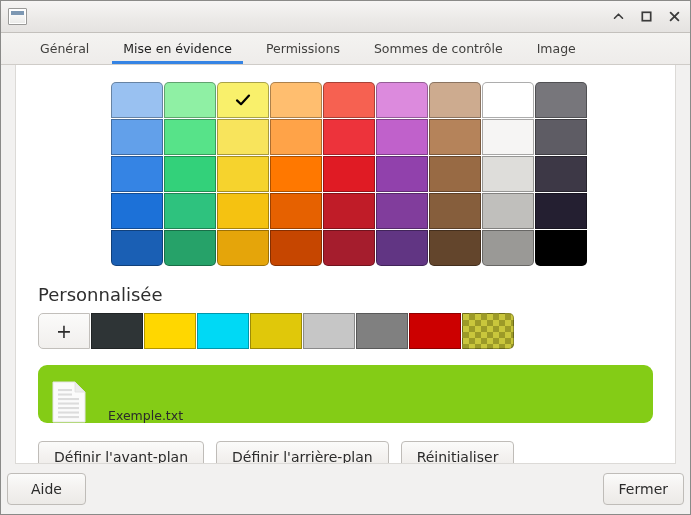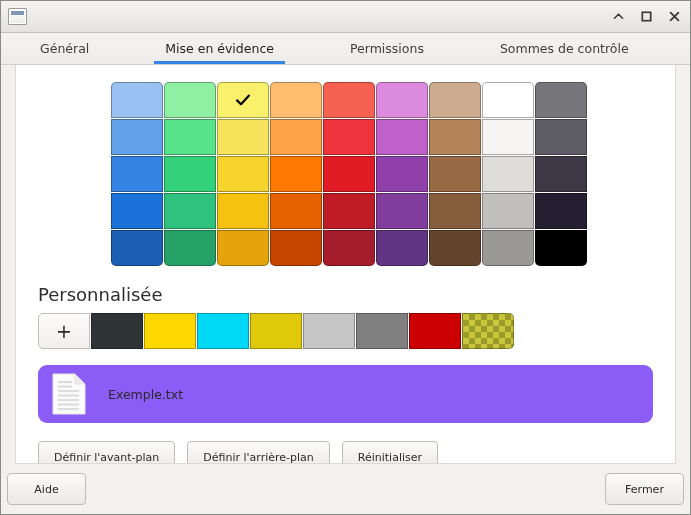--- a/index.html
+++ b/index.html
@@ -57,21 +57,20 @@
     color: #3b3b3b;
   }
   .wbtn svg { display: block; }
   
   .tabbar {
     flex: 0 0 32px; height: 32px;
     background: linear-gradient(to bottom, #f4f3f1 0%, #eeecea 100%);
     border-bottom: 1px solid #cfccc8;
     display: flex; align-items: flex-end;
     padding-left: 22px;
-    gap: 42px;
   }
   .tab {
     height: 31px;
     padding: 0 17px;
     display: flex; align-items: center;
     font-size: 12.5px; color: #41403e;
     position: relative;
     white-space: nowrap;
   }
   .tab.active { color: #1f1f1f; }
@@ -162,21 +161,21 @@
   .actions {
     display: flex; gap: 12px;
     margin: 18px 0 0 8px;
   }
   .btn {
     height: 32px;
     padding: 0 15px;
     border: 1px solid #bfbcb8;
     border-radius: 4px;
     background: linear-gradient(to bottom, #fbfbfa 0%, #f3f1ef 50%, #eceae7 100%);
-    font-size: 11px; color: #2b2b2b;
+    font-size: 14px; color: #2b2b2b;
     display: flex; align-items: center; justify-content: center;
     cursor: pointer; white-space: nowrap;
   }
   .btn.disabled {
     color: #a8a5a1;
     background: linear-gradient(to bottom, #faf9f8 0%, #f4f2f0 100%);
     border-color: #d6d3cf;
     cursor: default;
   }
   
@@ -286,21 +285,21 @@
           <div class="cswatch" style="background: rgb(46, 52, 54);"></div>
           <div class="cswatch" style="background: rgb(255, 215, 0);"></div>
           <div class="cswatch" style="background: rgb(0, 217, 245);"></div>
           <div class="cswatch" style="background: rgb(224, 200, 10);"></div>
           <div class="cswatch" style="background: rgb(198, 198, 198);"></div>
           <div class="cswatch" style="background: rgb(128, 128, 128);"></div>
           <div class="cswatch" style="background: rgb(204, 0, 0);"></div>
           <div class="cswatch checker last"></div>
         </div>
 
-      <div class="preview" id="preview" style="background: #8b5cf6;">
+      <div class="preview" id="preview" style="background: #84cc16; align-items: flex-end;">
         <svg class="doc-icon" viewBox="0 0 34 42">
           <path d="M1 1 h22 l10 10 v30 h-32 z" fill="#fbfbfb" stroke="#e3e3e3" stroke-width="1"></path>
           <path d="M23 1 l10 10 h-10 z" fill="#ececec" stroke="#e0e0e0" stroke-width="0.8"></path>
           <g fill="#dcdcdc">
             <rect x="6" y="8" width="14" height="2.1"></rect>
             <rect x="6" y="12.5" width="14" height="2.1"></rect>
             <rect x="6" y="17" width="21" height="2.1"></rect>
             <rect x="6" y="21.5" width="21" height="2.1"></rect>
             <rect x="6" y="26" width="21" height="2.1"></rect>
             <rect x="6" y="30.5" width="21" height="2.1"></rect>

